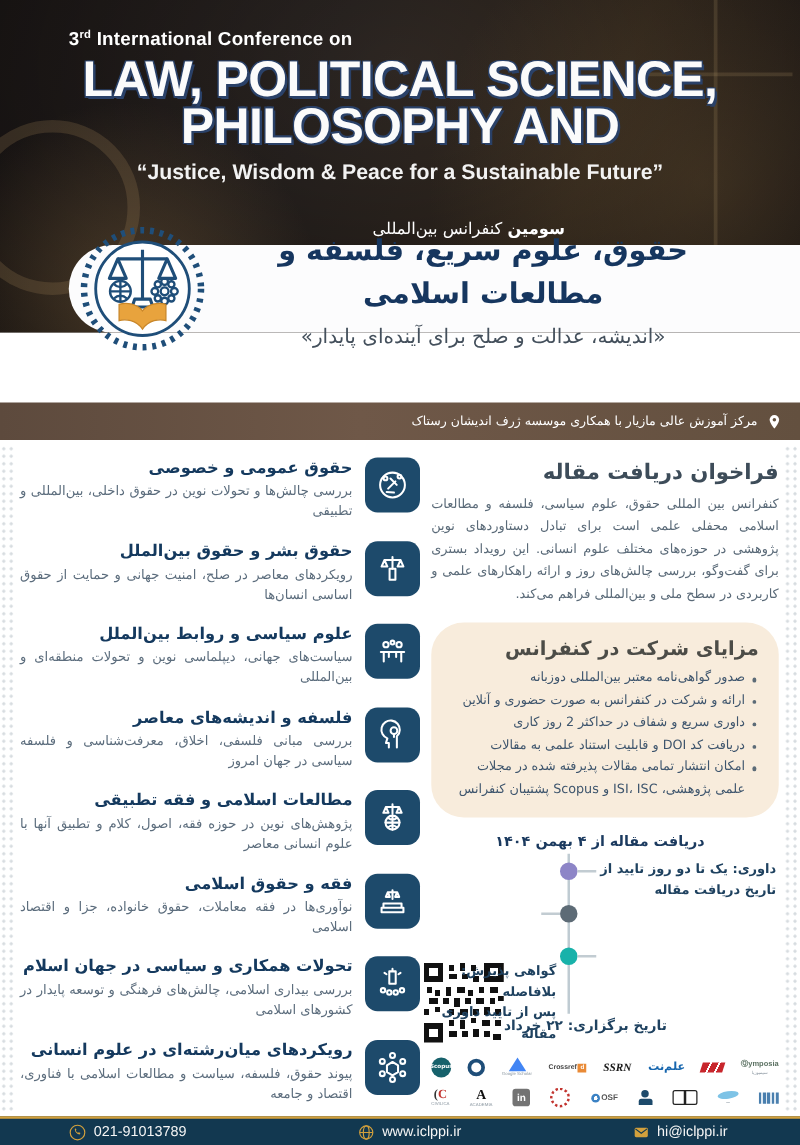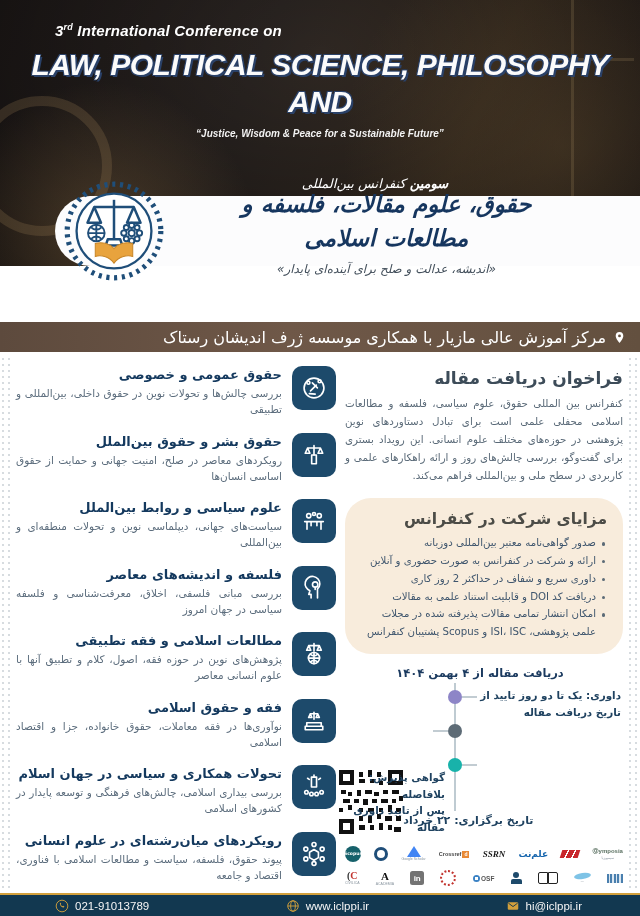--- a/index.html
+++ b/index.html
@@ -4,47 +4,47 @@
 <style>
   html,body{margin:0;padding:0;background:#e8e8e8;}
   .poster{width:640px;height:916px;position:relative;overflow:hidden;background:#fff;
           font-family:"DejaVu Sans",sans-serif;}
   
   .hero{position:absolute;left:0;top:0;width:640px;height:266px;
     background:
       radial-gradient(circle at 16% 88%, rgba(150,115,70,.38), transparent 26%),
       radial-gradient(circle at 88% 55%, rgba(130,100,55,.30), transparent 38%),
       radial-gradient(ellipse at 50% 20%, rgba(0,0,0,0), rgba(0,0,0,.5) 95%),
-      linear-gradient(112deg,#241e1d 0%,#2b2522 38%,#372c22 70%,#211c1f 100%); font-style: italic;}
+      linear-gradient(112deg,#241e1d 0%,#2b2522 38%,#372c22 70%,#211c1f 100%);}
   .hero .clock-hint{position:absolute;left:-28px;top:96px;width:120px;height:120px;border-radius:50%;
       border:10px solid rgba(170,135,90,.22);}
   .hero .scale-hint{position:absolute;right:66px;top:0;width:3px;height:240px;background:rgba(190,160,110,.18);}
   .hero .scale-hint:before{content:"";position:absolute;left:-60px;top:58px;width:123px;height:3px;background:rgba(190,160,110,.18);}
   .en-kicker{position:absolute;left:55px;top:22px;color:#fff;font-family:"Liberation Sans",sans-serif;
       font-weight:700;font-size:15px;letter-spacing:.2px;}
   .en-kicker sup{font-size:9px;}
   .en-title{position:absolute;left:0;top:46px;width:640px;text-align:center;color:#fbfbfb;
-      font-family:"Liberation Sans",sans-serif;font-weight:700;font-size:30px;line-height:37px;letter-spacing:-.5px;
+      font-family:"Liberation Sans",sans-serif;font-weight:700;font-size:40px;line-height:37px;letter-spacing:-.5px;
       text-shadow:-1px -1px 0 #2a4168,1px -1px 0 #2a4168,-1px 1px 0 #2a4168,2px 2px 0 #2a4168;}
   .en-tag{position:absolute;left:0;top:128px;width:640px;text-align:center;color:#f2f2f2;
-      font-family:"Liberation Sans",sans-serif;font-weight:700;font-size:10px;}
+      font-family:"Liberation Sans",sans-serif;font-weight:700;font-size:17px;}
   .fa-kicker{position:absolute;left:170px;right:60px;top:176px;text-align:center;color:#fff;
       font-size:13px;direction:rtl;}
   .fa-kicker b{font-weight:700;}
   .panel{position:absolute;left:55px;right:0;top:196px;bottom:0;background:#fcfcfd;
       border-radius:55px 0 0 55px;display:flex;align-items:center;}
   .logo-wrap{flex:0 0 118px;display:flex;justify-content:center;}
   .panel-txt{flex:1;display:flex;flex-direction:column;align-items:center;padding-right:40px;}
   .fa-title{color:#16365f;font-weight:700;font-size:23px;line-height:34px;text-align:center;direction:rtl;}
-  .fa-sub{margin-top:7px;color:#44505c;font-size:12px;direction:rtl;}
+  .fa-sub{margin-top:7px;color:#44505c;font-size:16px;direction:rtl;}
   
   .venue{position:absolute;left:0;top:322px;width:640px;height:30px;
       background:linear-gradient(90deg,#5d4a3d,#6f5848 45%,#63503f);
       display:flex;align-items:center;justify-content:flex-end;gap:7px;padding-right:14px;box-sizing:border-box;
-      color:#fff;font-size:16px;direction:ltr;}
+      color:#fff;font-size:10px;direction:ltr;}
   .venue svg{width:13px;height:13px;}
   
   .main{position:absolute;left:0;top:352px;width:640px;height:541px;background:#fff;}
   .dots{position:absolute;top:4px;bottom:4px;width:13px;
       background-image:radial-gradient(circle,#d7dce0 1.1px,transparent 1.35px);background-size:6px 6px;}
   .dots.l{left:0;} .dots.r{right:0;}
   .col-topics{position:absolute;left:16px;top:14px;width:320px;direction:rtl;}
   .topic{display:flex;gap:10px;margin-bottom:15px;}
   .tile{flex:0 0 44px;height:44px;border-radius:10px;background:#1d4a6b;display:flex;align-items:center;justify-content:center;}
   .tile svg{width:28px;height:28px;stroke:#fff;stroke-width:1.4;fill:none;stroke-linecap:round;stroke-linejoin:round;}
@@ -124,21 +124,21 @@
             <circle cx="61.8" cy="46.6" r="2.4"></circle>
               <circle cx="72.2" cy="46.6" r="2.4"></circle>
             <circle cx="61.8" cy="57.4" r="2.4"></circle>
               <circle cx="72.2" cy="57.4" r="2.4"></circle>
           </g>
           <path d="M50 81c-5-7-13-8-18-6.5V62c6-2 14 0 18 5 4-5 12-7 18-5v12.5C63 73 55 74 50 81z" fill="#e8a33d" stroke="#c9872a" stroke-width="1"></path>
         </svg>
       </div>
       <div class="panel-txt">
         <div class="fa-title">
-          <div>حقوق، علوم مقالات، فلسفه و</div>
+          <div>حقوق، علوم سریع، فلسفه و</div>
           <div>مطالعات اسلامی</div>
         </div>
         <div class="fa-sub">«اندیشه، عدالت و صلح برای آینده‌ای پایدار»</div>
       </div>
     </div>
   </div>
 
   <div class="venue">
     <span style="direction:rtl;">مرکز آموزش عالی مازیار با همکاری موسسه ژرف اندیشان رستاک</span>
     <svg viewBox="0 0 24 24">

